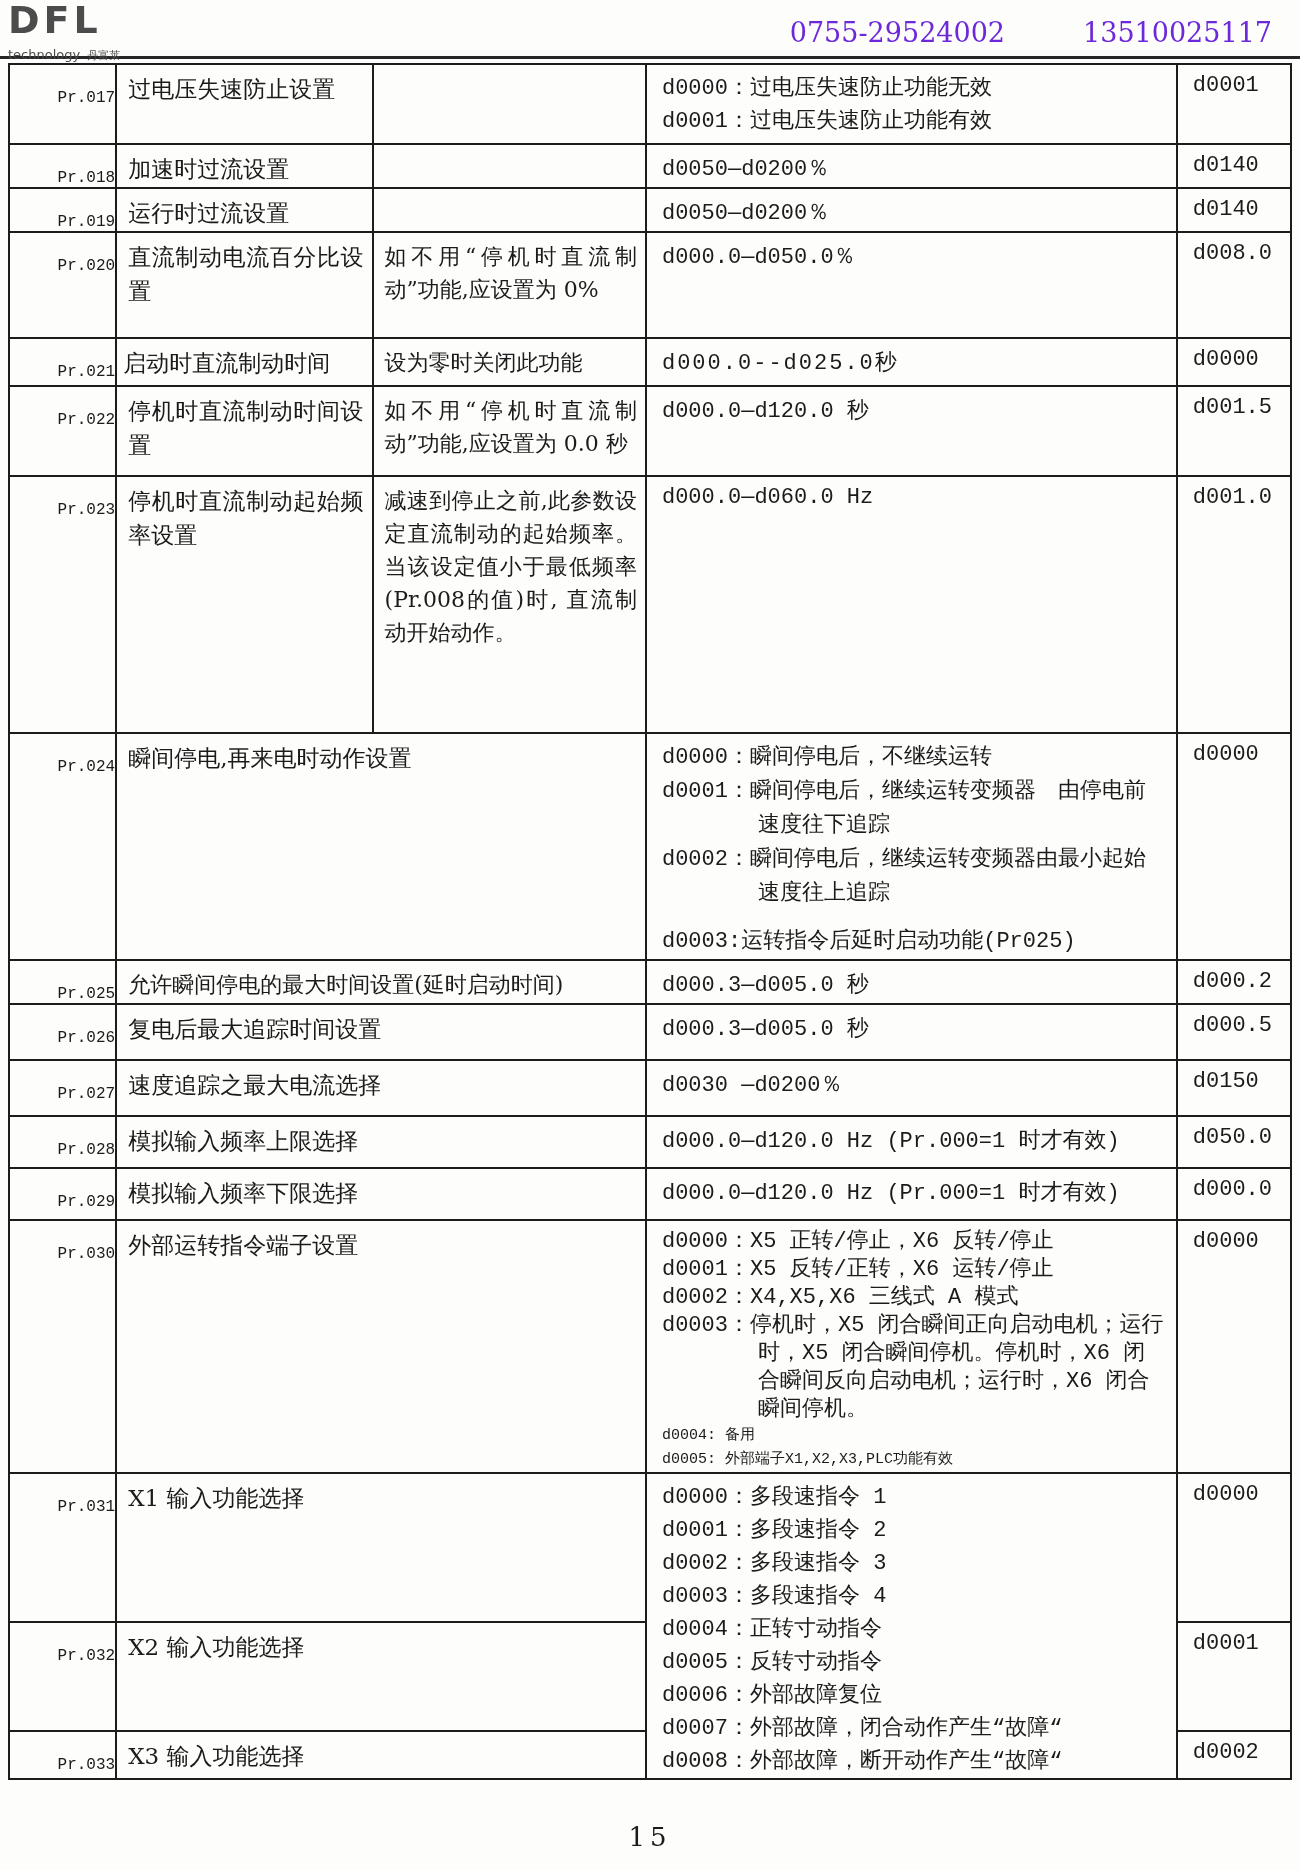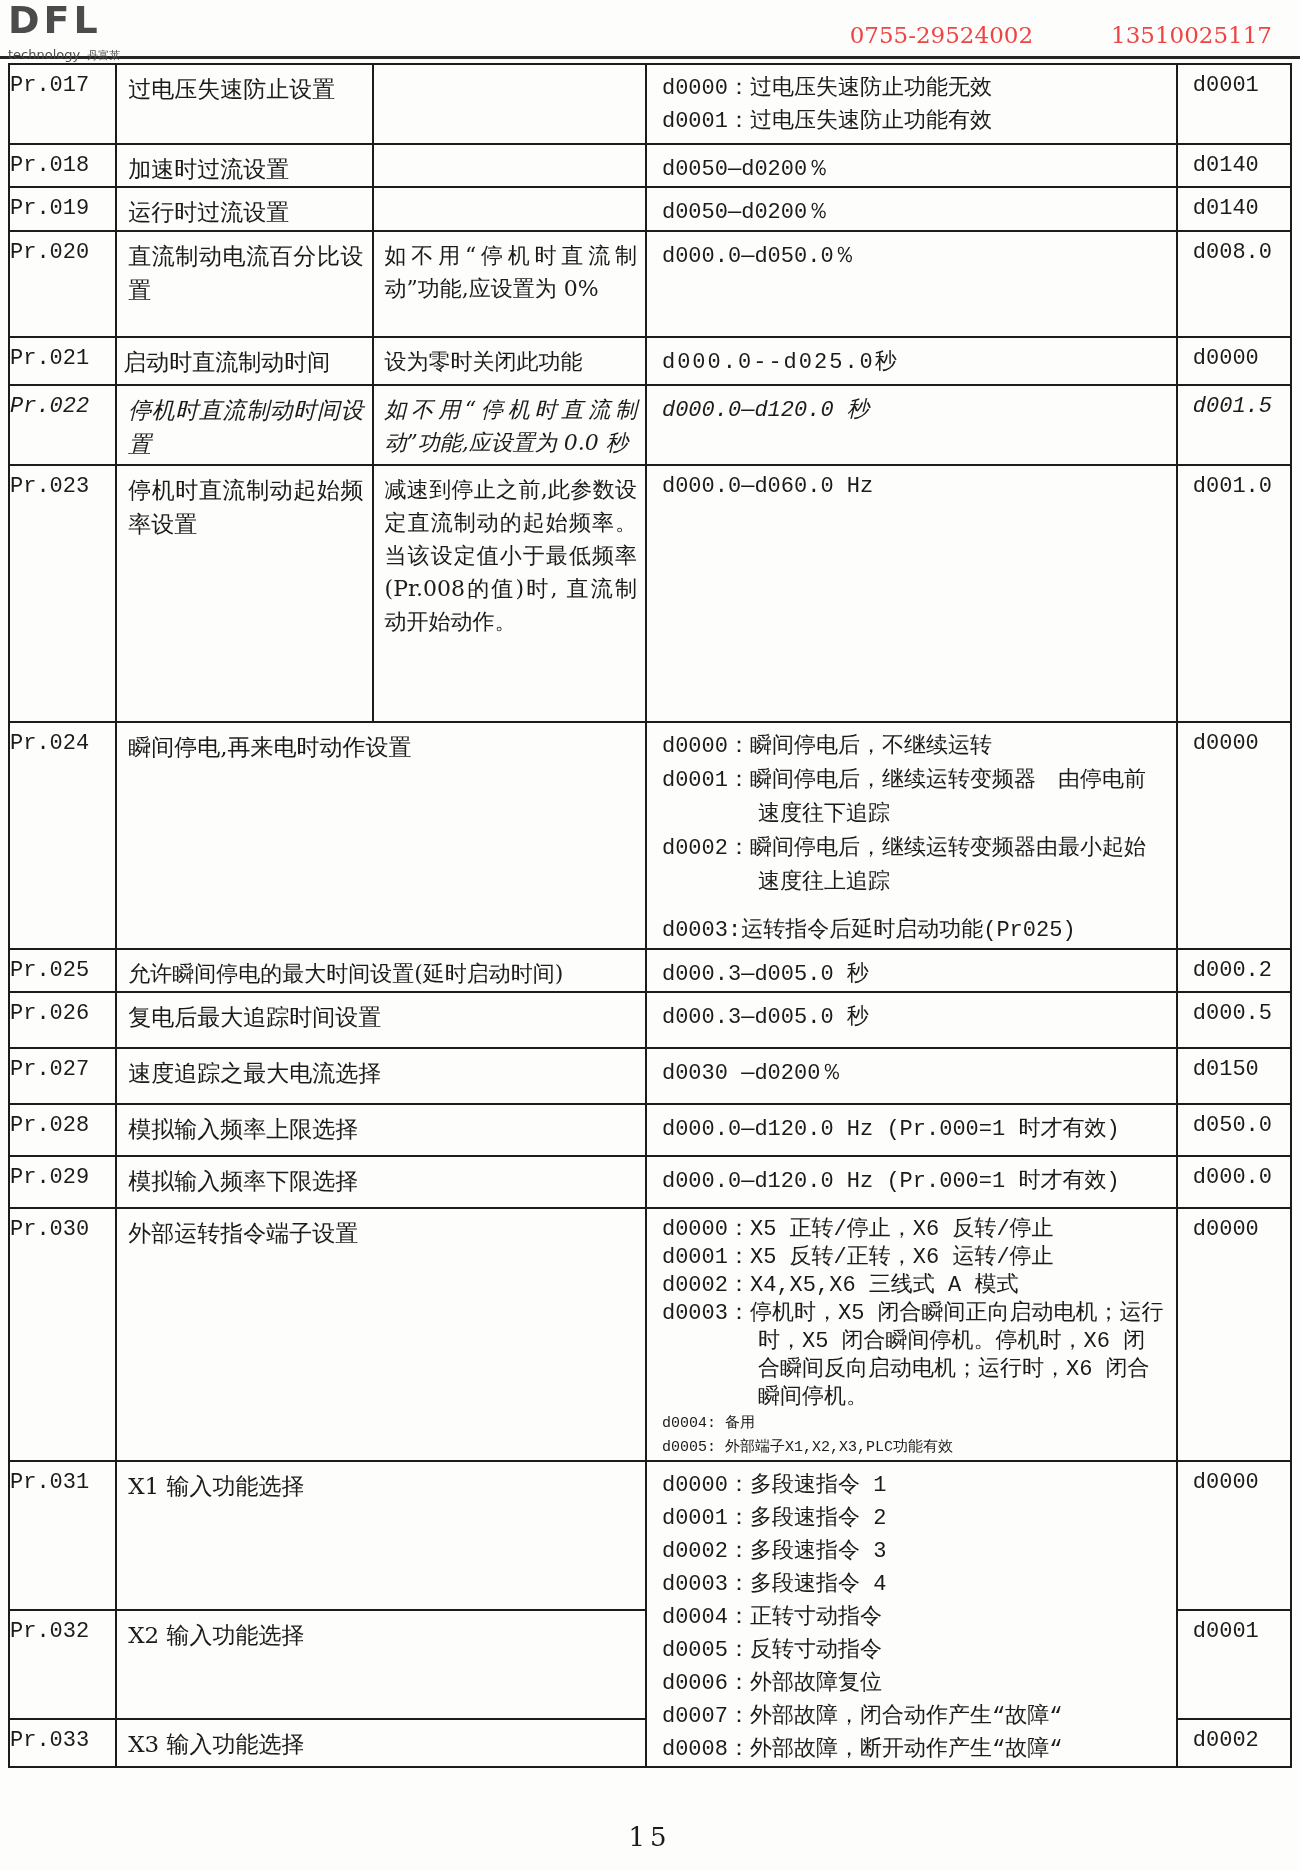--- a/index.html
+++ b/index.html
@@ -13,29 +13,29 @@
   .header { position:relative; height:56px; }
   .logo { position:absolute; left:8px; top:2px; }
   .logo-main {
     font-family:"DejaVu Sans","Liberation Sans",sans-serif;
     font-weight:900; font-size:38px; line-height:36px; letter-spacing:4px; color:#4c4c4c;
   }
   .logo-sub-row { display:flex; align-items:baseline; gap:7px; margin-top:9px; }
   .logo-sub { font-family:"DejaVu Sans","Liberation Sans",sans-serif; font-size:13px; color:#4c4c4c; }
   .logo-cn { font-size:11px; color:#4c4c4c; }
   .phones { position:absolute; right:28px; bottom:8px; display:flex; gap:78px; }
-  .phone { font-size:23px; color:#ef4444; }
+  .phone { font-size:27px; color:#6d28d9; }
   .header-rule { height:3px; background:#262626; }
 
   
   table { border-collapse:collapse; table-layout:fixed; width:1284px; margin:4px 8px 0 8px; }
   td { border:2px solid #1c1c1c; vertical-align:top; overflow:hidden; }
   .id-cell {
     font-family:"Liberation Mono","DejaVu Sans Mono",monospace;
-    font-size:22px; text-align:left; padding-top:8px;
+    font-size:16px; text-align:right; padding-top:24px;
   }
   .name-cell { font-size:23px; line-height:34px; padding:7px 8px 0 11px; }
   .note-cell { font-size:22px; line-height:33px; padding:7px 8px 0 11px; }
   .j { text-align:justify; }
   .range-cell, .opts-cell, .default-cell {
     font-family:"Liberation Mono","DejaVu Sans Mono",monospace; font-size:22px;
   }
   .range-cell { padding:8px 8px 0 15px; }
   .default-cell { padding:8px 4px 0 15px; }
   .opts-cell { padding:7px 10px 0 15px; }
@@ -43,21 +43,21 @@
   .r017 .opt { line-height:33px; }
   .r024 .opt { line-height:34px; }
   .r024 .opt-gap { margin-top:14px; }
   .r030 .opt { line-height:28px; }
   .opt-small { font-size:15px; line-height:24px; padding-left:70px; text-indent:-70px; }
   .x-opts .opt { line-height:33px; }
   .ls { letter-spacing:2px; }
 
   
   tr.h017 { height:80px; }  tr.h018 { height:32px; }  tr.h019 { height:44px; }
-  tr.h020 { height:106px; } tr.h021 { height:48px; }  tr.h022 { height:80px;font-style:italic; }
+  tr.h020 { height:106px; } tr.h021 { height:48px; }  tr.h022 { height:90px; }
   tr.h023 { height:257px;margin-top:47px; } tr.h024 { height:227px;margin-top:28px; } tr.h025 { height:36px; }
   tr.h026 { height:56px; }  tr.h027 { height:56px; }  tr.h028 { height:52px; }
   tr.h029 { height:52px;margin-top:32px; }  tr.h030 { height:245px; } tr.h031 { height:148px; }
   tr.h032 { height:108px; } tr.h033 { height:48px; }
 
   
   .footer { position:absolute; left:0; bottom:18px; width:100%; text-align:center; }
   .page-number { font-size:26px; letter-spacing:5px; color:#1b1b1b; }
 </style>
 </head>

